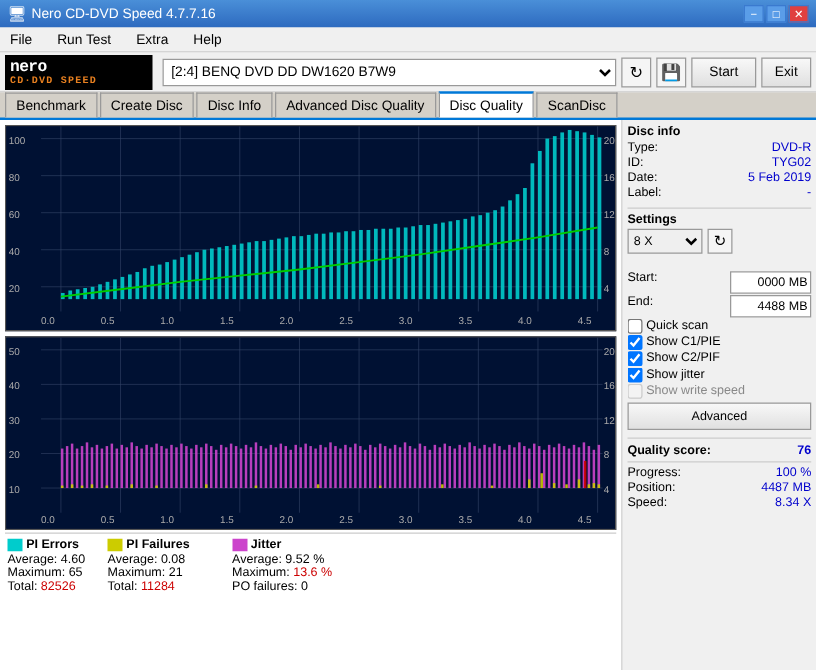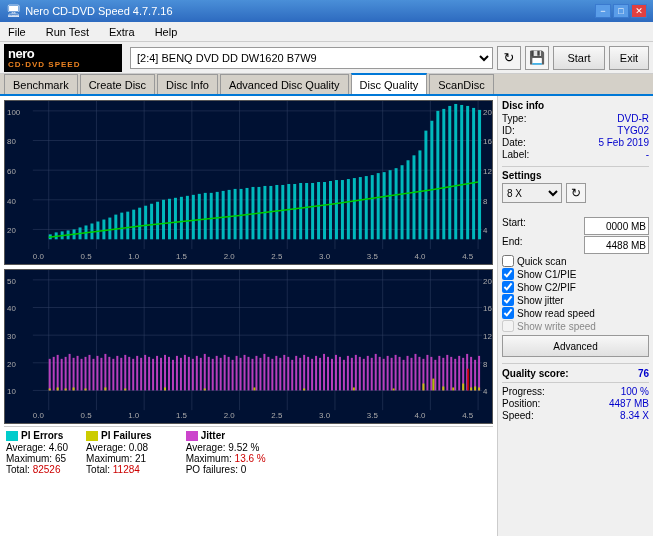--- a/index.html
+++ b/index.html
@@ -96,21 +96,21 @@
 
     .settings-row { display: flex; align-items: center; margin-bottom: 14px; gap: 4px; }
     .settings-select {
       width: 60px; height: 20px; border: 1px solid #999; font-size: 10px;
     }
     .mb-input {
       width: 65px; height: 18px; border: 1px solid #999; font-size: 10px; text-align: right;
       background: white; padding: 0 2px;
     }
 
-    .checkbox-row { display: flex; align-items: center; gap: 3px; margin-bottom: 1px; font-size: 10px; }
+    .checkbox-row { display: flex; gap: 3px; margin-bottom: 1px; font-size: 10px; }
     .checkbox-row input[type=checkbox] { width: 12px; height: 12px; }
 
     .advanced-btn {
       width: 100%; height: 22px; background: linear-gradient(to bottom, #f8f8f8, #e0e0e0);
       border: 1px solid #999; cursor: pointer; font-size: 10px; text-align: center; margin-top: 2px;
     }
 
     .quality-score-row { display: flex; justify-content: space-between; font-size: 10px; margin-top: 4px; font-weight: bold; }
     .quality-score-val { color: #0000cc; font-size: 10px; font-weight: bold; }
 
@@ -144,21 +144,21 @@
 </div>
 
 <div id="menu-bar">
   <span class="menu-item">File</span>
   <span class="menu-item">Run Test</span>
   <span class="menu-item">Extra</span>
   <span class="menu-item">Help</span>
 </div>
 
 <div id="toolbar">
-  <div id="logo-area" style="font-family:Liberation Sans, sans-serif; font-size:9px; letter-spacing:-0.5px; background:#000; color:white; width:118px; height:28px; display:flex; flex-direction:column; align-items:flex-start; justify-content:center; padding:2px 4px;">
+  <div id="logo-area" style="font-family:Liberation Mono, monospace; font-size:9px; letter-spacing:-0.5px; background:#000; color:white; width:118px; height:28px; display:flex; flex-direction:column; align-items:flex-start; justify-content:center; padding:2px 4px;">
     <span style="color:white; font-size:13px; font-weight:900; line-height:1;">nero</span>
     <span style="color:#e88020; font-size:8px; font-weight:bold; letter-spacing:1px;">CD·DVD SPEED</span>
   </div>
   <select id="drive-select" style="flex:1; height:22px; border:1px solid #999; font-size:11px;">
     <option>[2:4]  BENQ DVD DD DW1620 B7W9</option>
   </select>
   <div class="toolbar-icon-btn" title="Refresh">↻</div>
   <div class="toolbar-icon-btn" title="Save">💾</div>
   <button id="start-btn" class="toolbar-icon-btn" style="width:52px; font-size:11px;">Start</button>
   <button id="exit-btn" class="toolbar-icon-btn" style="width:40px; font-size:11px;">Exit</button>
@@ -582,24 +582,20 @@
       </div>
       <div class="checkbox-row">
         <input type="checkbox" checked="" style="">
         <span>Show C2/PIF</span>
       </div>
       <div class="checkbox-row">
         <input type="checkbox" checked="" style="">
         <span>Show jitter</span>
       </div>
       <div class="checkbox-row">
-        <input type="checkbox" checked="" style="">
-        <span>Show read speed</span>
-      </div>
-      <div class="checkbox-row">
         <input type="checkbox" disabled="" style="">
         <span style="color:#888;">Show write speed</span>
       </div>
       <button class="advanced-btn">Advanced</button>
     </div>
 
     <hr style="border:none; border-top:1px solid #ccc; margin:3px 0;">
 
     <div class="quality-score-row">
       <span>Quality score:</span>

